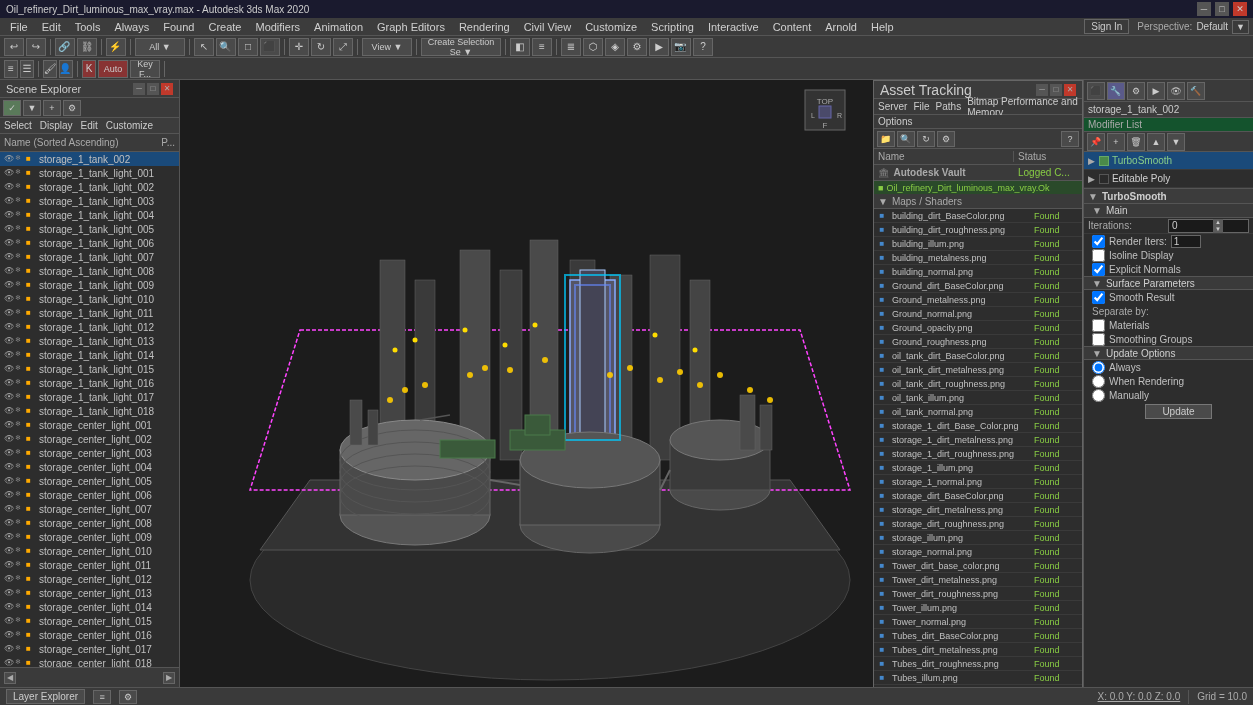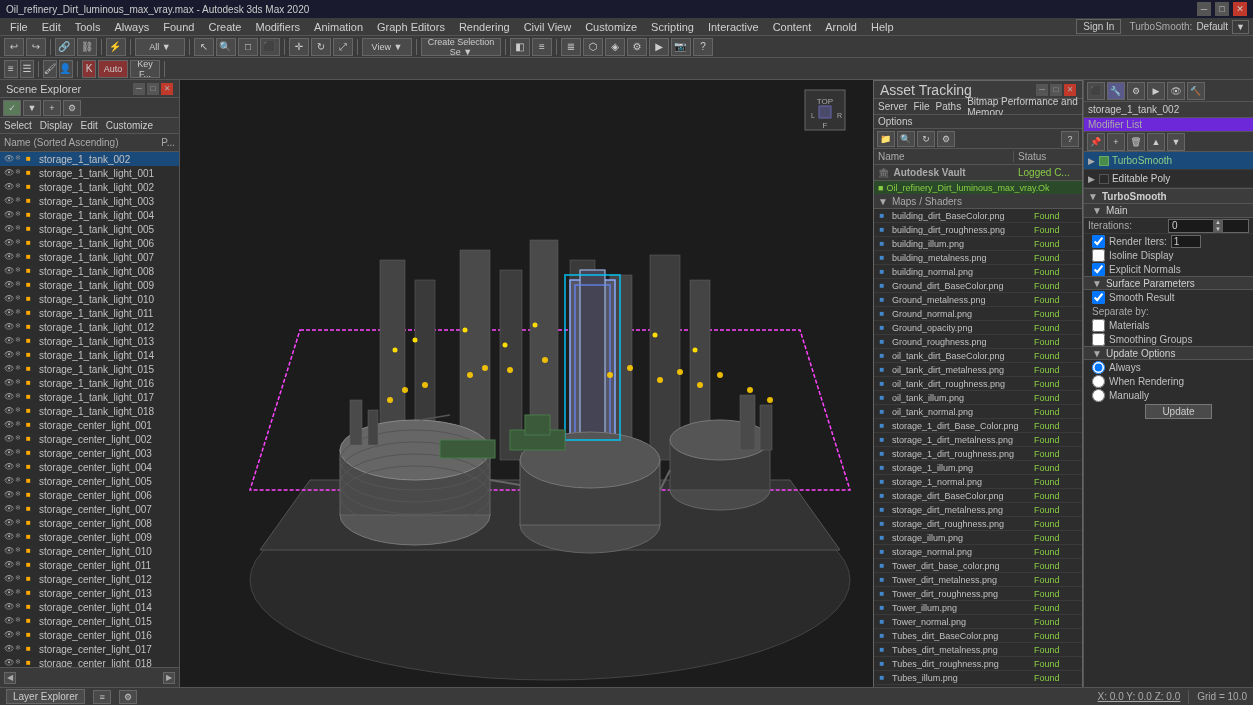--- a/index.html
+++ b/index.html
@@ -305,21 +305,21 @@
       background: #3c3c3c;
       display: flex;
       align-items: center;
       padding: 0 4px;
       border-bottom: 1px solid #555;
       font-size: 10px;
       color: #ccc;
     }
     .rp-modifier-list-label {
       height: 14px;
-      background: #6d28d9;
+      background: #14532d;
       display: flex;
       align-items: center;
       padding: 0 4px;
       border-bottom: 1px solid #555;
       font-size: 10px;
       color: #aaa;
     }
     .rp-modifier-toolbar {
       height: 20px;
       background: #3a3a3a;
@@ -480,21 +480,21 @@
   <span class="menu-item">Rendering</span>
   <span class="menu-item">Civil View</span>
   <span class="menu-item">Customize</span>
   <span class="menu-item">Scripting</span>
   <span class="menu-item">Interactive</span>
   <span class="menu-item">Content</span>
   <span class="menu-item">Arnold</span>
   <span class="menu-item">Help</span>
   <div style="flex:1"></div>
   <button style="background:#3a3a3a; border:1px solid #666; color:#ccc; font-size:10px; padding:1px 6px; cursor:pointer;">Sign In</button>
-  <span style="font-size:10px; color:#aaa; margin-left:6px;">TurboSmooth:</span>
+  <span style="font-size:10px; color:#aaa; margin-left:6px;">Perspective:</span>
   <span style="font-size:10px; color:#ccc; margin-left:2px;">Default</span>
   <button style="background:#3a3a3a; border:1px solid #666; color:#ccc; font-size:9px; padding:1px 3px; cursor:pointer; margin-left:2px;">▼</button>
 </div>
 
 <div class="toolbar-row">
   <button class="toolbar-btn">↩</button>
   <button class="toolbar-btn">↪</button>
   <div class="toolbar-separator"></div>
   <button class="toolbar-btn">🔗</button>
   <button class="toolbar-btn">⛓</button>

